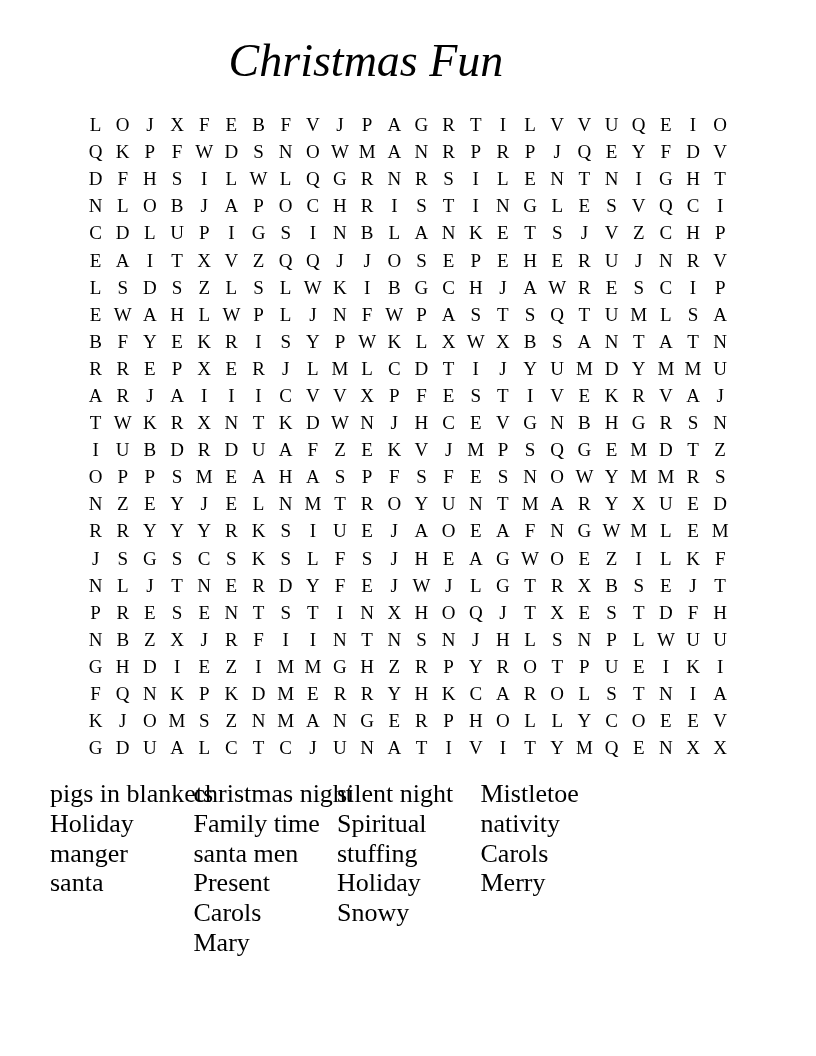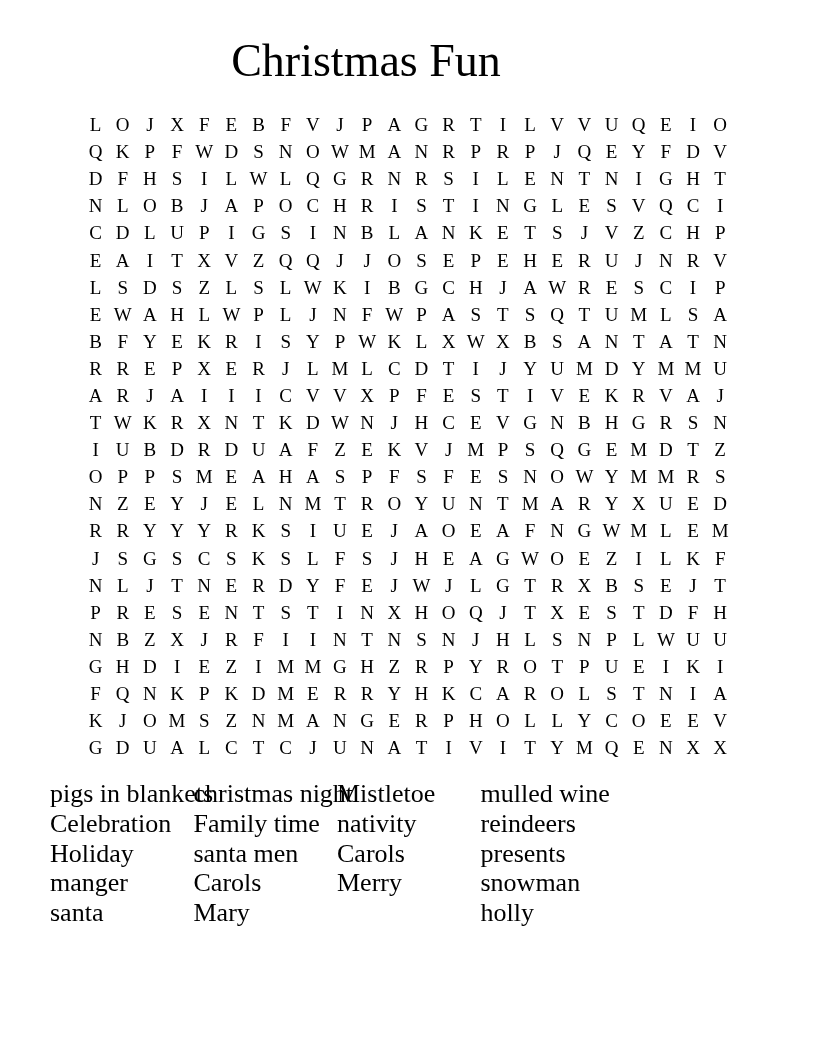--- a/index.html
+++ b/index.html
@@ -15,20 +15,21 @@
   .title {
     position: absolute;
     top: 34px;
     left: 0;
     width: 732px;
     margin: 0;
     text-align: center;
     font-size: 46px;
     font-weight: normal;
     letter-spacing: 0;
+    font-style: italic;
   }
   .grid {
     position: absolute;
     left: 82px;
     top: 111px;
     display: grid;
     grid-template-columns: repeat(24, 27.17px);
     grid-auto-rows: 27.1px;
   }
   .cell {
@@ -631,38 +632,38 @@
     <span class="cell">Q</span>
     <span class="cell">E</span>
     <span class="cell">N</span>
     <span class="cell">X</span>
     <span class="cell">X</span>
   </div>
 
 <div class="words">
     <div class="word-col">
       <div class="word">pigs in blankets</div>
-      <div class="word">Celebration</div>
       <div class="word">Holiday</div>
       <div class="word">manger</div>
       <div class="word">santa</div>
     </div>
     <div class="word-col">
       <div class="word">christmas night</div>
       <div class="word">Family time</div>
       <div class="word">santa men</div>
+      <div class="word">Present</div>
       <div class="word">Carols</div>
       <div class="word">Mary</div>
+    </div>
+    <div class="word-col">
+      <div class="word">silent night</div>
+      <div class="word">Spiritual</div>
+      <div class="word">stuffing</div>
+      <div class="word">Holiday</div>
+      <div class="word">Snowy</div>
     </div>
     <div class="word-col">
       <div class="word">Mistletoe</div>
       <div class="word">nativity</div>
       <div class="word">Carols</div>
       <div class="word">Merry</div>
     </div>
-    <div class="word-col">
-      <div class="word">mulled wine</div>
-      <div class="word">reindeers</div>
-      <div class="word">presents</div>
-      <div class="word">snowman</div>
-      <div class="word">holly</div>
-    </div>
   </div>
 
 </body></html>

